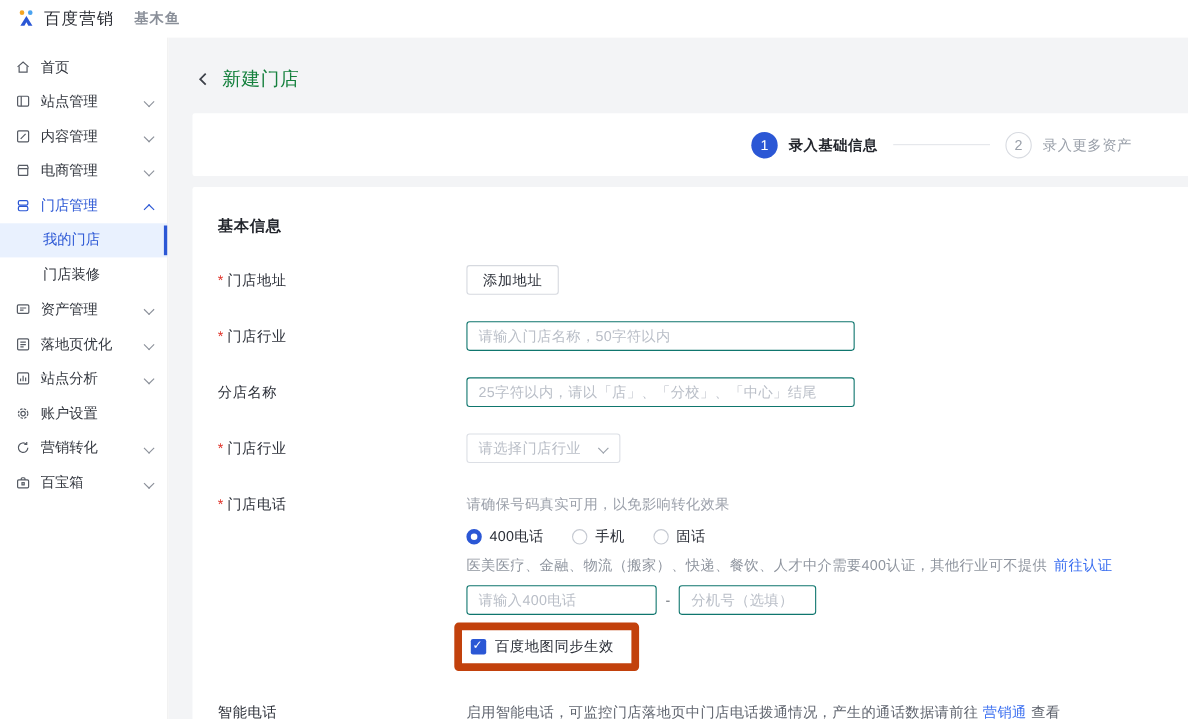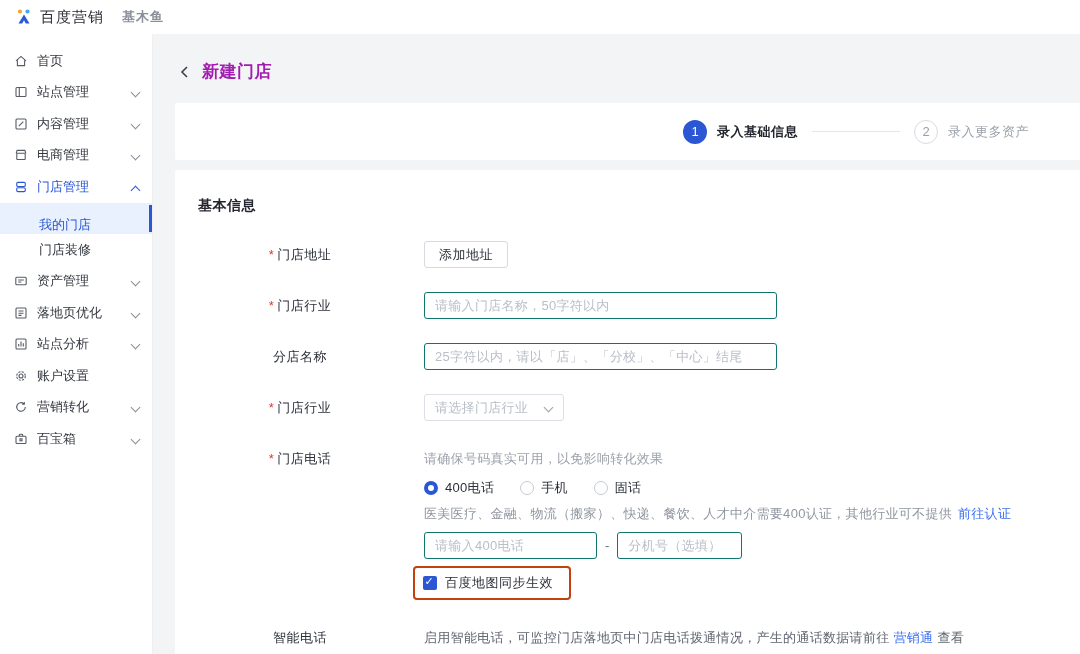--- a/index.html
+++ b/index.html
@@ -18,46 +18,46 @@
   .sidebar { position:absolute; left:0; top:34px; width:153px; bottom:0; background:#fff; border-right:1px solid #efefef; padding-top:11px; z-index:4; }
   .side-item { position:relative; height:31.5px; display:flex; align-items:center; padding:0 12px 0 14px; font-size:13px; color:#33373f; cursor:pointer; }
   .side-item .ic { width:14px; height:14px; margin-right:9px; color:#565b64; display:flex; align-items:center; justify-content:center; flex:0 0 auto; }
   .side-item .lbl { flex:1 1 auto; white-space:nowrap; }
   .side-item .chev { width:8px; height:8px; position:relative; flex:0 0 auto; }
   .chev::before { content:""; position:absolute; left:0; top:1px; width:6px; height:6px; border-right:1.4px solid #8a8f99; border-bottom:1.4px solid #8a8f99; transform:rotate(45deg); }
   .chev.up::before { transform:rotate(225deg); top:4px; border-color:#2b57d5; }
   .side-item.active { color:#2b57d5; }
   .side-item.active .ic { color:#2b57d5; }
   .side-sub { padding-left:39px; }
-  .side-sub.selected { background:#e9f1fe; color:#2b57d5;align-items:flex-end; }
+  .side-sub.selected { background:#e9f1fe; color:#2b57d5; }
   .side-sub.selected::after { content:""; position:absolute; right:0; top:2px; bottom:2px; width:3px; background:#2b57d5; }
 
   
   .main { position:absolute; left:153px; top:34px; right:0; bottom:0; background:#f3f4f6; }
   .page-header { position:absolute; left:23px; top:26px; display:flex; align-items:center; gap:10px; }
   .back-btn { width:16px; height:16px; display:flex; align-items:center; justify-content:center; cursor:pointer; }
-  .page-title { font-size:17px; font-weight:700; color:#a21caf; letter-spacing:.5px; }
+  .page-title { font-size:17px; font-weight:400; color:#15803d; letter-spacing:.5px; }
 
   .card { position:absolute; background:#fff; border-radius:2px; }
   .stepper-card { left:22px; right:-4px; top:69px; height:57px; display:flex; align-items:center; }
   .stepper { display:flex; align-items:center; margin-left:508px; }
   .step { display:flex; align-items:center; gap:10px; }
   .step-circle { width:24px; height:24px; border-radius:50%; display:flex; align-items:center; justify-content:center; font-size:13px; }
   .step.active .step-circle { background:#2b57d5; color:#fff; }
   .step.active .step-label { color:#23262d; font-weight:700; }
   .step.inactive .step-circle { background:#fff; border:1px solid #d8dbe1; color:#9aa0aa; }
   .step.inactive .step-label { color:#9aa0aa; }
   .step-label { font-size:13px; letter-spacing:.5px; }
   .step-line { width:88px; height:1px; background:#e4e6ea; margin:0 14px; }
 
   .form-card { left:22px; right:-4px; top:136px; bottom:-20px; padding:27px 0 0 23px; }
   .section-title { font-size:14px; font-weight:700; color:#23262d; letter-spacing:.5px; margin-bottom:26px; }
 
   .form-row { display:flex; margin-bottom:24px; }
-  .f-label { width:204px; flex:0 0 auto; text-align:center; font-size:13px; color:#2b2f38; line-height:27px; letter-spacing:.5px; }
+  .f-label { width:204px; flex:0 0 auto; text-align:left; font-size:13px; color:#2b2f38; line-height:27px; letter-spacing:.5px; }
   .f-label .req { color:#e0372e; margin-right:3px; }
   .f-control { margin-left:22px; }
 
   .btn { height:27px; padding:0 14px; background:#fff; border:1px solid #d6d9df; border-radius:3px; font-size:13px; color:#2b2f38; cursor:pointer; font-family:Liberation Serif, serif; letter-spacing:.5px; }
   .text-input { height:27px; border:1px solid #0f766e; border-radius:3px; padding:0 10px; font-size:13px; color:#23262d; font-family:inherit; outline:none; background:#fff; }
   .text-input::placeholder { color:#b9bec7; letter-spacing:.3px; }
   .w-wide { width:353px; }
   .w-400 { width:173px; }
   .w-ext { width:125px; }
 
@@ -72,21 +72,21 @@
   .radio.checked .radio-dot { background:#fff; border:4.5px solid #2b57d5; }
   .radio.unchecked .radio-dot { background:#fff; border:1px solid #c6cad2; }
   .radio-label { font-size:13px; color:#2b2f38; letter-spacing:.3px; }
 
   .note-row { margin-top:8px; font-size:13px; color:#8f959f; letter-spacing:.3px; }
   .link { color:#3a6ef0; cursor:pointer; margin-left:6px; }
 
   .phone-inputs { margin-top:9px; display:flex; align-items:center; }
   .dash { margin:0 8px; color:#6b7078; font-size:13px; }
 
-  .map-sync-wrap { display:inline-flex; margin-top:7px; margin-left:-11px; border:2px solid #c2410c; border-radius:4px; padding:6px 16px 6px 8px; align-items:center; }
+  .map-sync-wrap { display:inline-flex; margin-top:7px; margin-left:-11px; border:7px solid #c2410c; border-radius:4px; padding:6px 16px 6px 8px; align-items:center; }
   .checkbox { width:14px; height:14px; border-radius:2px; margin-right:8px; flex:0 0 auto; position:relative; cursor:pointer; }
   .checkbox.checked { background:#2b57d5; }
   .checkbox.checked::after { content:"✓"; position:absolute; left:1.5px; top:-1px; color:#fff; font-size:11px; font-weight:700; }
   .cb-label { font-size:13px; color:#2b2f38; letter-spacing:.5px; }
 
   .smart-desc { font-size:13px; color:#60656f; line-height:27px; letter-spacing:.3px; }
   .smart-desc .link { margin:0 4px; }
 </style>
 </head>
 <body>

